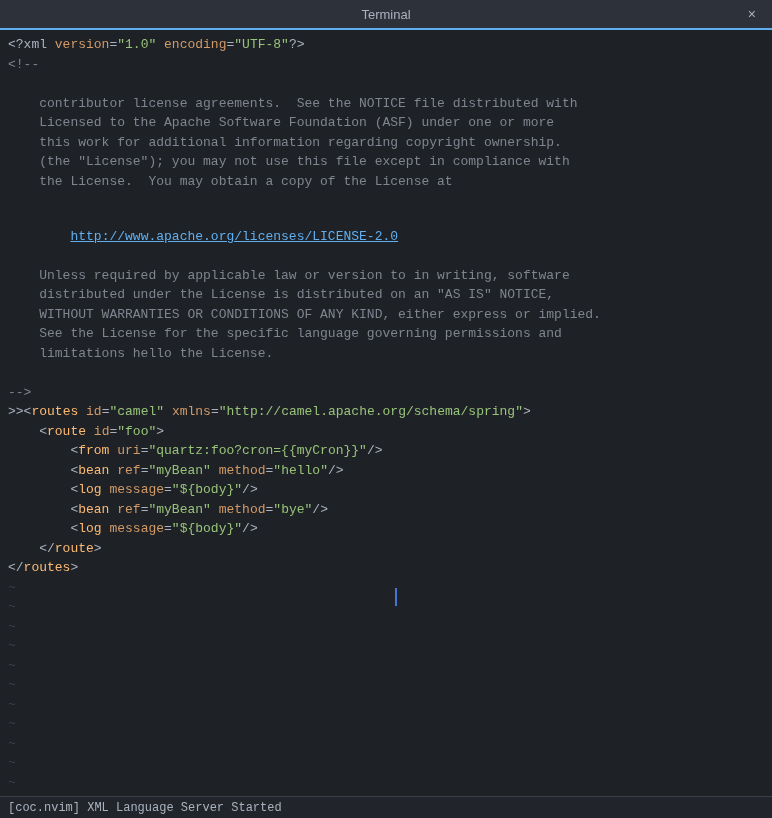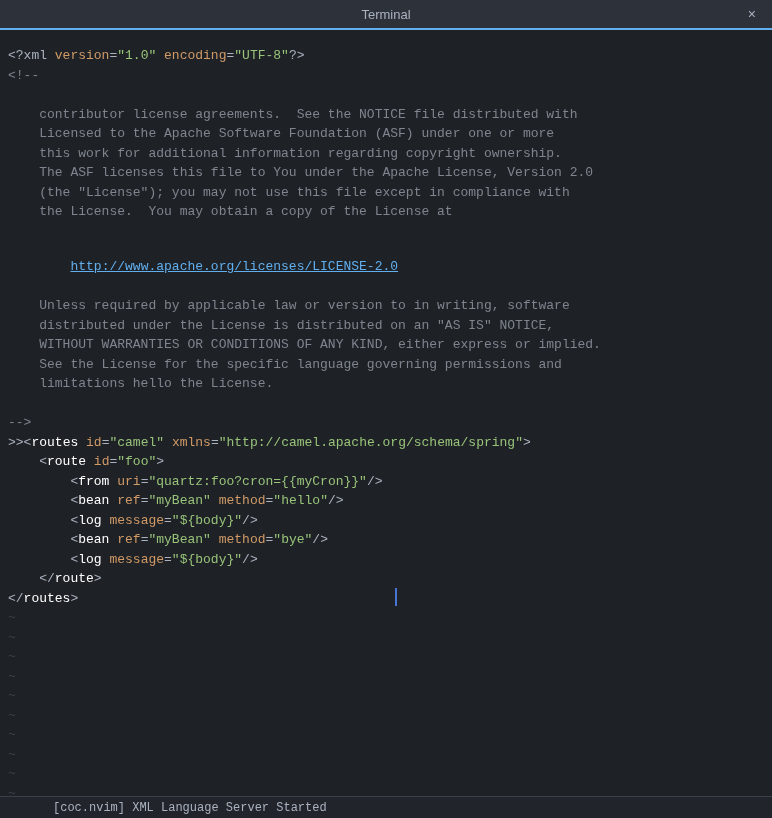--- a/index.html
+++ b/index.html
@@ -55,21 +55,21 @@
 
     .top-bar-line {
       height: 2px;
       background: #61afef;
       flex-shrink: 0;
     }
 
     .editor-content {
       flex: 1;
       background: #1e2227;
-      padding: 16px 0;
+      padding: 5px 0;
       overflow: hidden;
       position: relative;
     }
 
     .code-area {
       padding: 0 8px;
       line-height: 1.5;
     }
 
     .line {
@@ -77,42 +77,41 @@
       white-space: pre;
       min-height: 19.5px;
     }
 
     .tilde {
       color: #3b4048;
     }
 
     
     .c-default { color: #abb2bf; }
-    .c-tag { color: #ffffff; }
+    .c-tag { color: #fdba74; }
     .c-attr { color: #d19a66; }
     .c-string { color: #98c379; }
     .c-comment { color: #7f848e; }
     .c-pi-val { color: #98c379; }
     .c-url { color: #61afef; text-decoration: underline; margin-top: 16px; }
 
     .status-bar {
       background: #21252b;
       height: 22px;
       display: flex;
       align-items: center;
       padding: 0 8px;
       flex-shrink: 0;
       border-top: 1px solid #3b4048;
     }
 
     .status-text {
       color: #abb2bf;
       font-size: 12px;
       font-family: 'Courier New', Courier, monospace;
-      margin-left: 45px;
     }
   </style>
 </head>
 <body>
 
 <div class="terminal-window">
   <div class="title-bar">
     <span class="title-bar-text">Terminal</span>
     <button class="close-btn">×</button>
   </div>
@@ -134,23 +133,20 @@
       <div class="line">
         <span class="c-comment">    contributor license agreements.  See the NOTICE file distributed with</span>
       </div>
       <div class="line">
         <span class="c-comment">    Licensed to the Apache Software Foundation (ASF) under one or more</span>
       </div>
       <div class="line">
         <span class="c-comment">    this work for additional information regarding copyright ownership.</span>
       </div>
       <div class="line">
-        <span class="c-comment">    The ASF licenses this file to You under the Apache License, Version 2.0</span>
-      </div>
-      <div class="line">
         <span class="c-comment">    (the "License"); you may not use this file except in compliance with</span>
       </div>
       <div class="line">
         <span class="c-comment">    the License.  You may obtain a copy of the License at</span>
       </div>
 
       <div class="line"><span>&nbsp;</span></div>
 
       <div class="line">
         <span class="c-comment">        </span><span class="c-url">http://www.apache.org/licenses/LICENSE-2.0</span>

